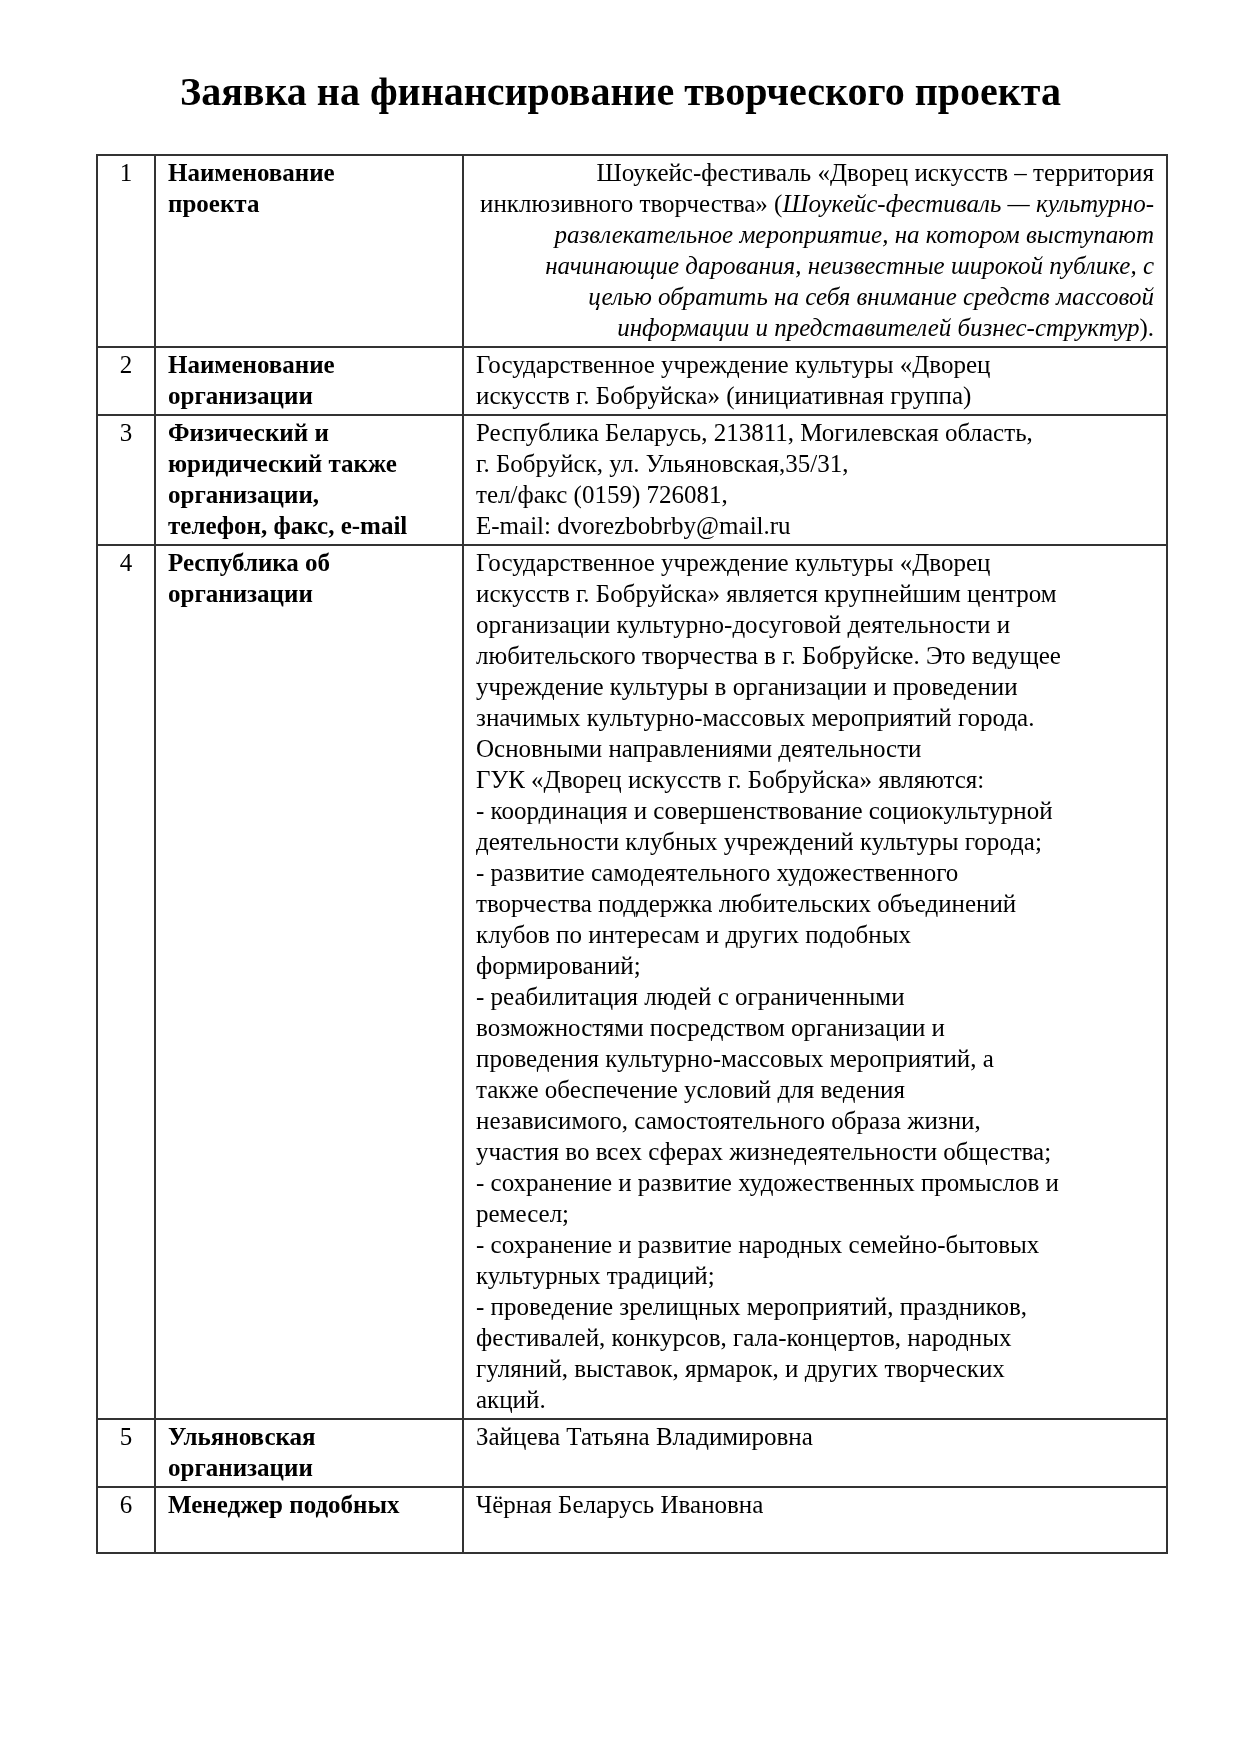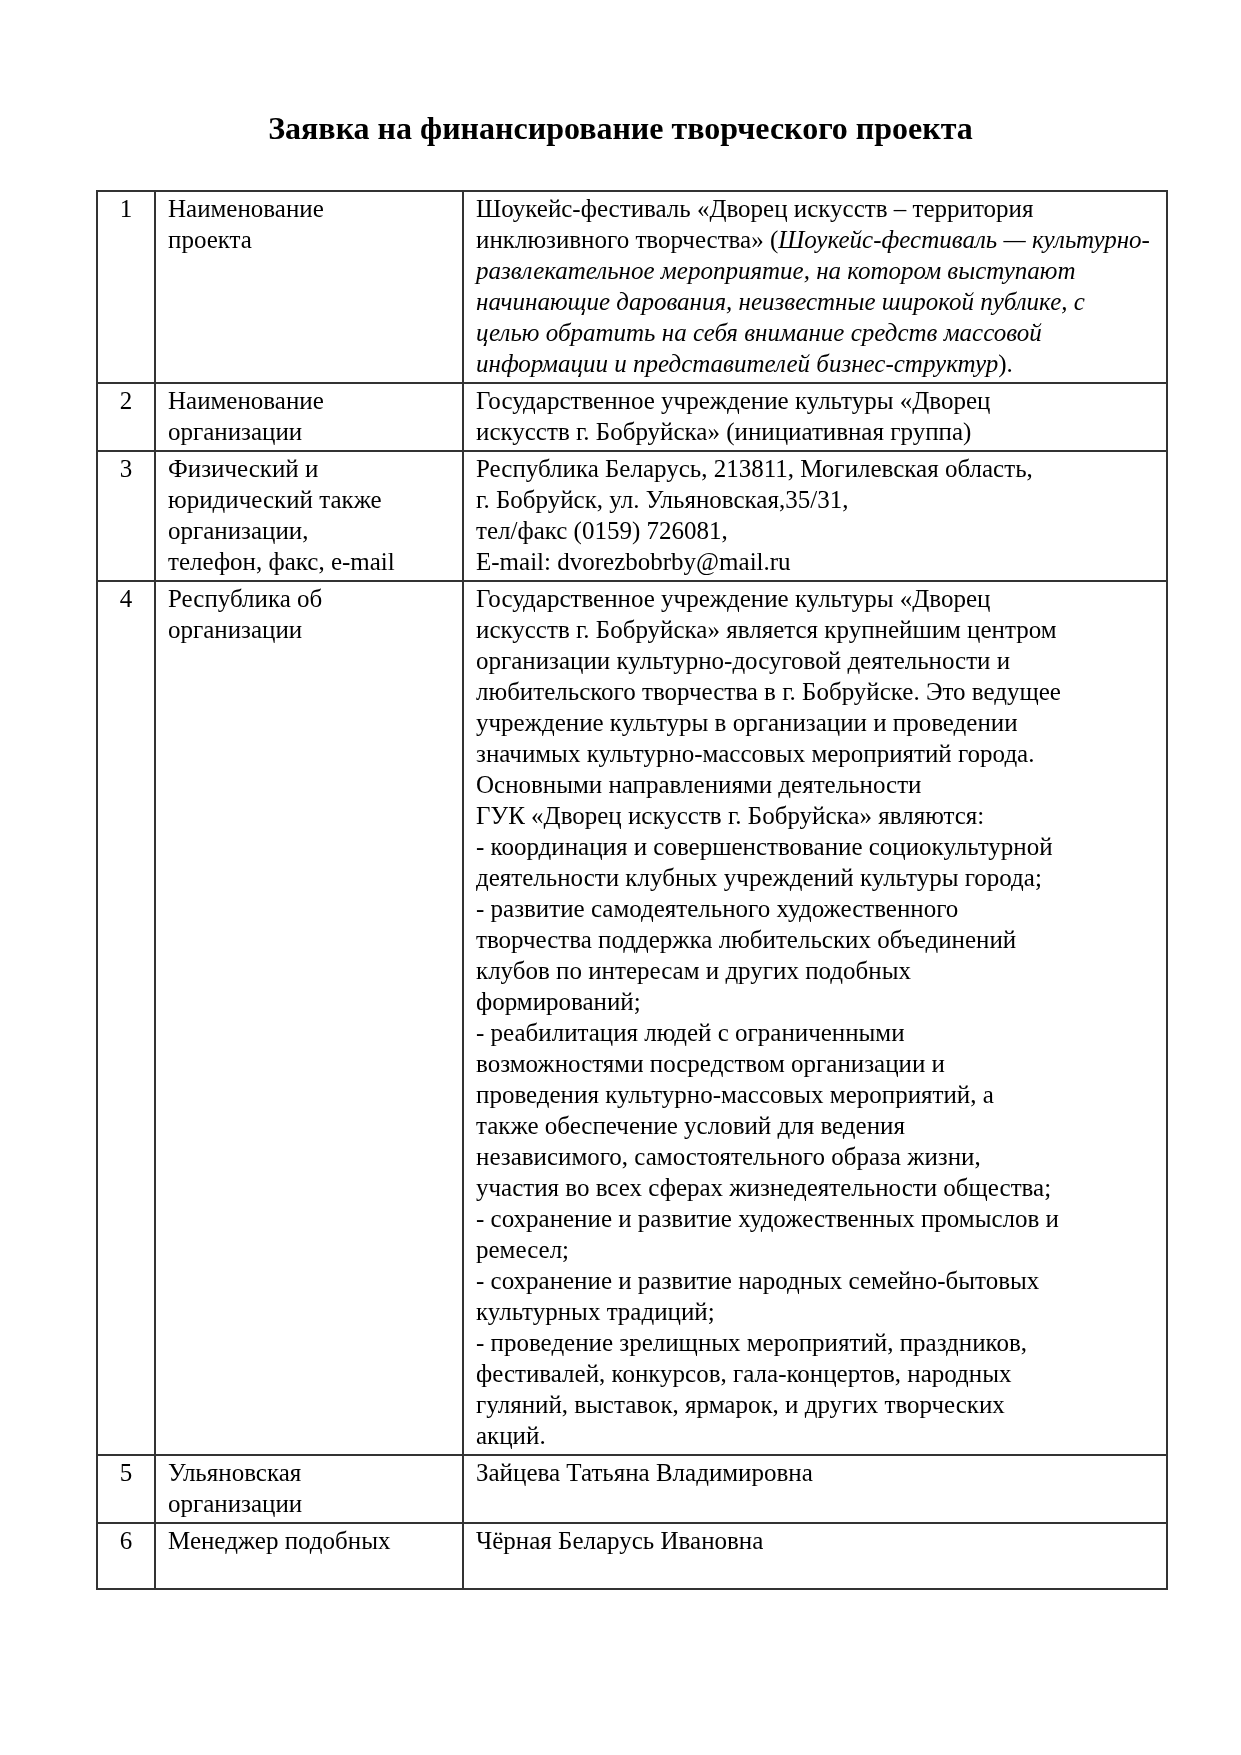--- a/index.html
+++ b/index.html
@@ -8,22 +8,22 @@
     background: #ffffff;
   }
   body {
     width: 1241px;
     height: 1755px;
     overflow: hidden;
     font-family: "Liberation Serif", "DejaVu Serif", serif;
     color: #000000;
   }
   .doc-title {
-    margin: 104px 0 0 0;
-    font-size: 32px;
+    margin: 68px 0 0 0;
+    font-size: 40px;
     line-height: 48px;
     font-weight: bold;
     text-align: center;
   }
   table.app-form {
     border-collapse: collapse;
     table-layout: fixed;
     width: 1070px;
     margin: 38px 0 0 96px;
   }
@@ -33,28 +33,29 @@
     font-size: 25px;
     line-height: 31px;
     padding: 1px 12px 3px 12px;
   }
   td.cell-num {
     text-align: center;
     padding-left: 2px;
     padding-right: 2px;
   }
   td.cell-label {
-    font-weight: normal;
+    font-weight: bold;
     white-space: pre-line;
   }
   td.cell-value {
     white-space: pre-line;
   }
   td.cell-value.flow {
     white-space: normal;
+    text-align: right;
   }
   tr.row-manager td {
     height: 60px;
   }
   .it {
     font-style: italic;
   }
 </style>
 </head>
 <body>

